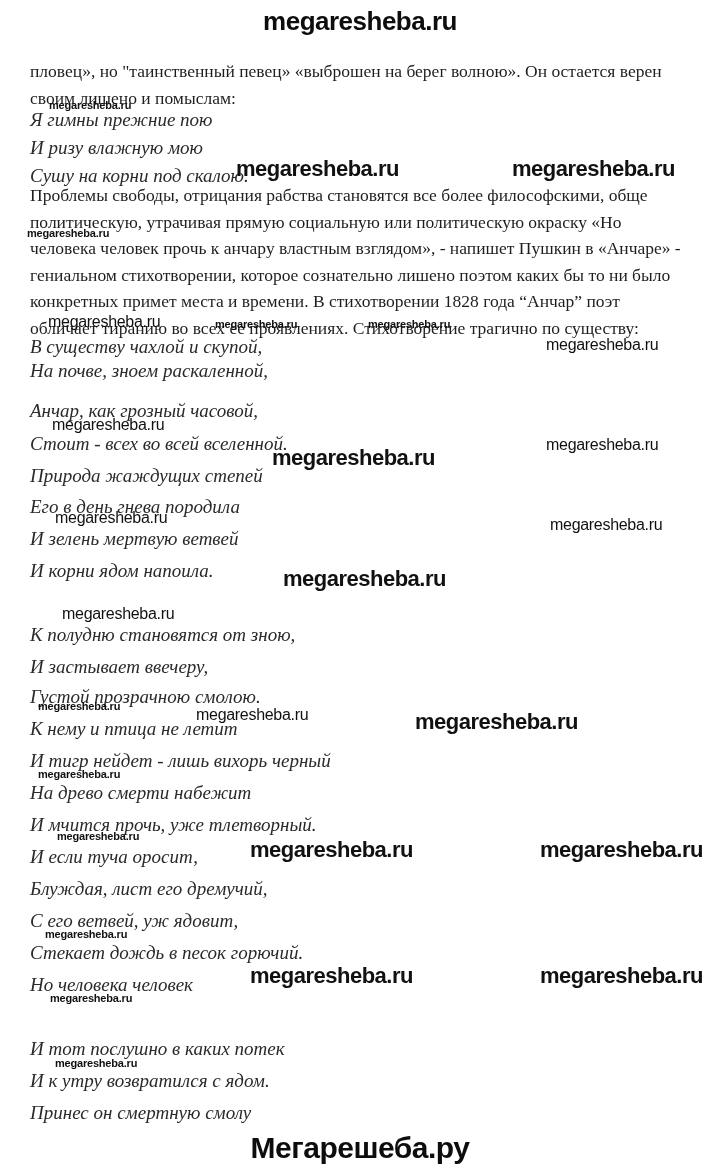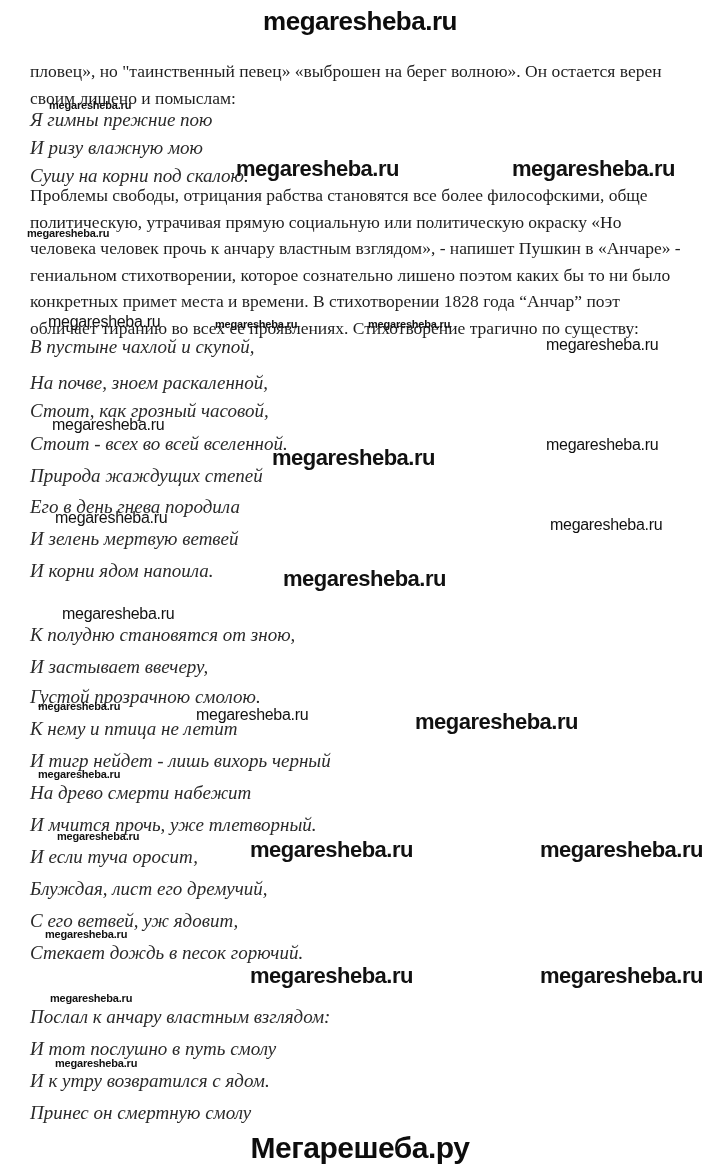--- a/index.html
+++ b/index.html
@@ -68,41 +68,41 @@
 
   <div class="para" id="para2">
     <div class="pline">Проблемы свободы, отрицания рабства становятся все более философскими, обще</div>
     <div class="pline">политическую, утрачивая прямую социальную или политическую окраску «Но</div>
     <div class="pline">человека человек прочь к анчару властным взглядом», - напишет Пушкин в «Анчаре» -</div>
     <div class="pline">гениальном стихотворении, которое сознательно лишено поэтом каких бы то ни было</div>
     <div class="pline">конкретных примет места и времени. В стихотворении 1828 года “Анчар” поэт</div>
     <div class="pline">обличает тиранию во всех ее проявлениях. Стихотворение трагично по существу:</div>
   </div>
 
-  <div class="vline" style="top:336px">В пустыне чахлой и скупой,</div>
-  <div class="vline" style="top:372px">На почве, зноем раскаленной,</div>
-  <div class="vline" style="top:400px">Стоит, как грозный часовой,</div>
+  <div class="vline" style="top:336px">В существу чахлой и скупой,</div>
+  <div class="vline" style="top:360px">На почве, зноем раскаленной,</div>
+  <div class="vline" style="top:400px">Анчар, как грозный часовой,</div>
   <div class="vline" style="top:433px">Стоит - всех во всей вселенной.</div>
   <div class="vline" style="top:465px">Природа жаждущих степей</div>
   <div class="vline" style="top:496px">Его в день гнева породила</div>
   <div class="vline" style="top:528px">И зелень мертвую ветвей</div>
   <div class="vline" style="top:560px">И корни ядом напоила.</div>
   <div class="vline" style="top:624px">К полудню становятся от зною,</div>
   <div class="vline" style="top:656px">И застывает ввечеру,</div>
   <div class="vline" style="top:686px">Густой прозрачною смолою.</div>
   <div class="vline" style="top:718px">К нему и птица не летит</div>
   <div class="vline" style="top:750px">И тигр нейдет - лишь вихорь черный</div>
   <div class="vline" style="top:782px">На древо смерти набежит</div>
   <div class="vline" style="top:814px">И мчится прочь, уже тлетворный.</div>
   <div class="vline" style="top:846px">И если туча оросит,</div>
   <div class="vline" style="top:878px">Блуждая, лист его дремучий,</div>
   <div class="vline" style="top:910px">С его ветвей, уж ядовит,</div>
   <div class="vline" style="top:942px">Стекает дождь в песок горючий.</div>
-  <div class="vline" style="top:1006px">Послал к анчару властным взглядом:</div>
-  <div class="vline" style="top:1038px">И тот послушно в путь смолу</div>
+  <div class="vline" style="top:974px">Но человека человек</div>
+  <div class="vline" style="top:1038px">И тот послушно в каких потек</div>
   <div class="vline" style="top:1070px">И к утру возвратился с ядом.</div>
   <div class="vline" style="top:1102px">Принес он смертную смолу</div>
 
   <div class="wm tiny" style="left:49px;top:99px">megaresheba.ru</div>
   <div class="wm tiny" style="left:27px;top:227px">megaresheba.ru</div>
   <div class="wm tiny" style="left:215px;top:318px">megaresheba.ru</div>
   <div class="wm tiny" style="left:368px;top:318px">megaresheba.ru</div>
   <div class="wm tiny" style="left:38px;top:700px">megaresheba.ru</div>
   <div class="wm tiny" style="left:38px;top:768px">megaresheba.ru</div>
   <div class="wm tiny" style="left:57px;top:830px">megaresheba.ru</div>

